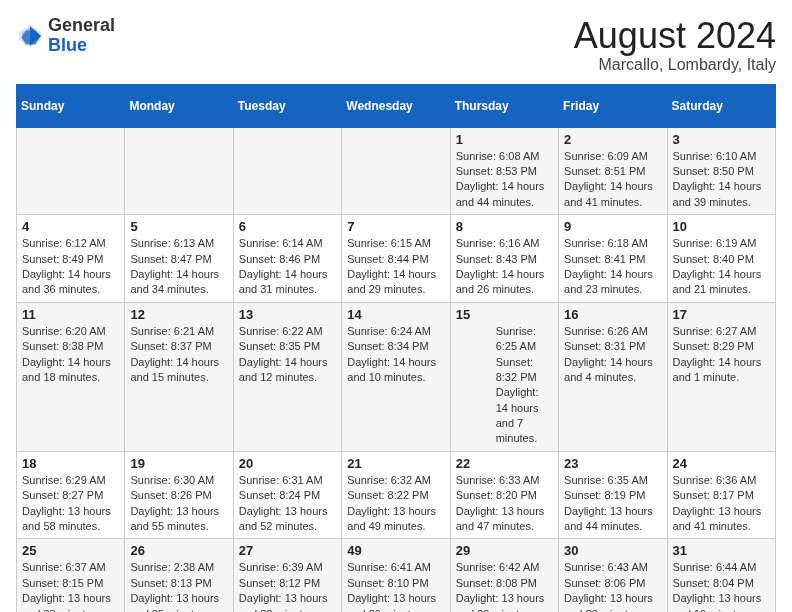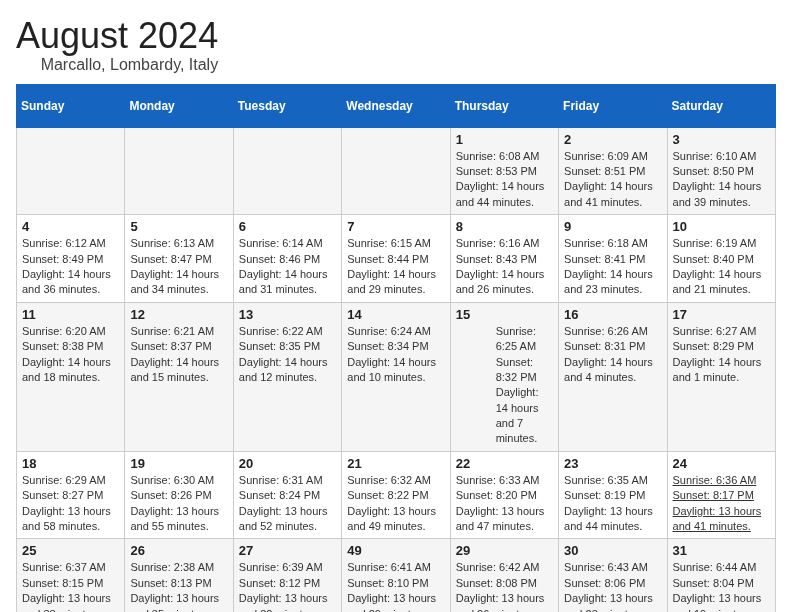--- a/index.html
+++ b/index.html
@@ -86,20 +86,32 @@
       color: #333;
     }
     .empty-cell {
       background-color: #f5f5f5;
     }
   </style>
 </head>
 <body>
 
 <div class="header">
+  <div class="logo">
+    <svg class="logo-icon" viewBox="0 0 40 40" xmlns="http://www.w3.org/2000/svg">
+      <polygon points="20,4 36,14 36,26 20,36 4,26 4,14" fill="#1565c0" opacity="0.15"></polygon>
+      <polygon points="20,8 32,16 32,24 20,32 8,24 8,16" fill="#1565c0" opacity="0.3"></polygon>
+      <polygon points="14,12 28,12 34,22 28,32 14,32 8,22" fill="#1565c0" opacity="0.7"></polygon>
+      <path d="M20,6 L36,20 L20,34" fill="#1565c0"></path>
+    </svg>
+    <div class="logo-text">
+      <span class="logo-general">General</span><br>
+      <span class="logo-blue">Blue</span>
+    </div>
+  </div>
   <div class="title-block">
     <div class="month-year">August 2024</div>
     <div class="location">Marcallo, Lombardy, Italy</div>
   </div>
 </div>
 
 <table>
   <thead>
     <tr>
     <th>Sunday</th>
@@ -256,21 +268,21 @@
 Daylight: 13 hours and 47 minutes.</div>
         </td>
         <td>
           <span class="day-number">23</span>
           <div class="day-info" style="white-space: pre-line;">Sunrise: 6:35 AM
 Sunset: 8:19 PM
 Daylight: 13 hours and 44 minutes.</div>
         </td>
         <td>
           <span class="day-number">24</span>
-          <div class="day-info" style="white-space: pre-line; text-decoration: underline;">Sunrise: 6:36 AM
+          <div class="day-info" style="white-space: pre-line;">Sunrise: 6:36 AM
 Sunset: 8:17 PM
 Daylight: 13 hours and 41 minutes.</div>
         </td>
       </tr>
       <tr>
         <td>
           <span class="day-number">25</span>
           <div class="day-info" style="white-space: pre-line;">Sunrise: 6:37 AM
 Sunset: 8:15 PM
 Daylight: 13 hours and 38 minutes.</div>

